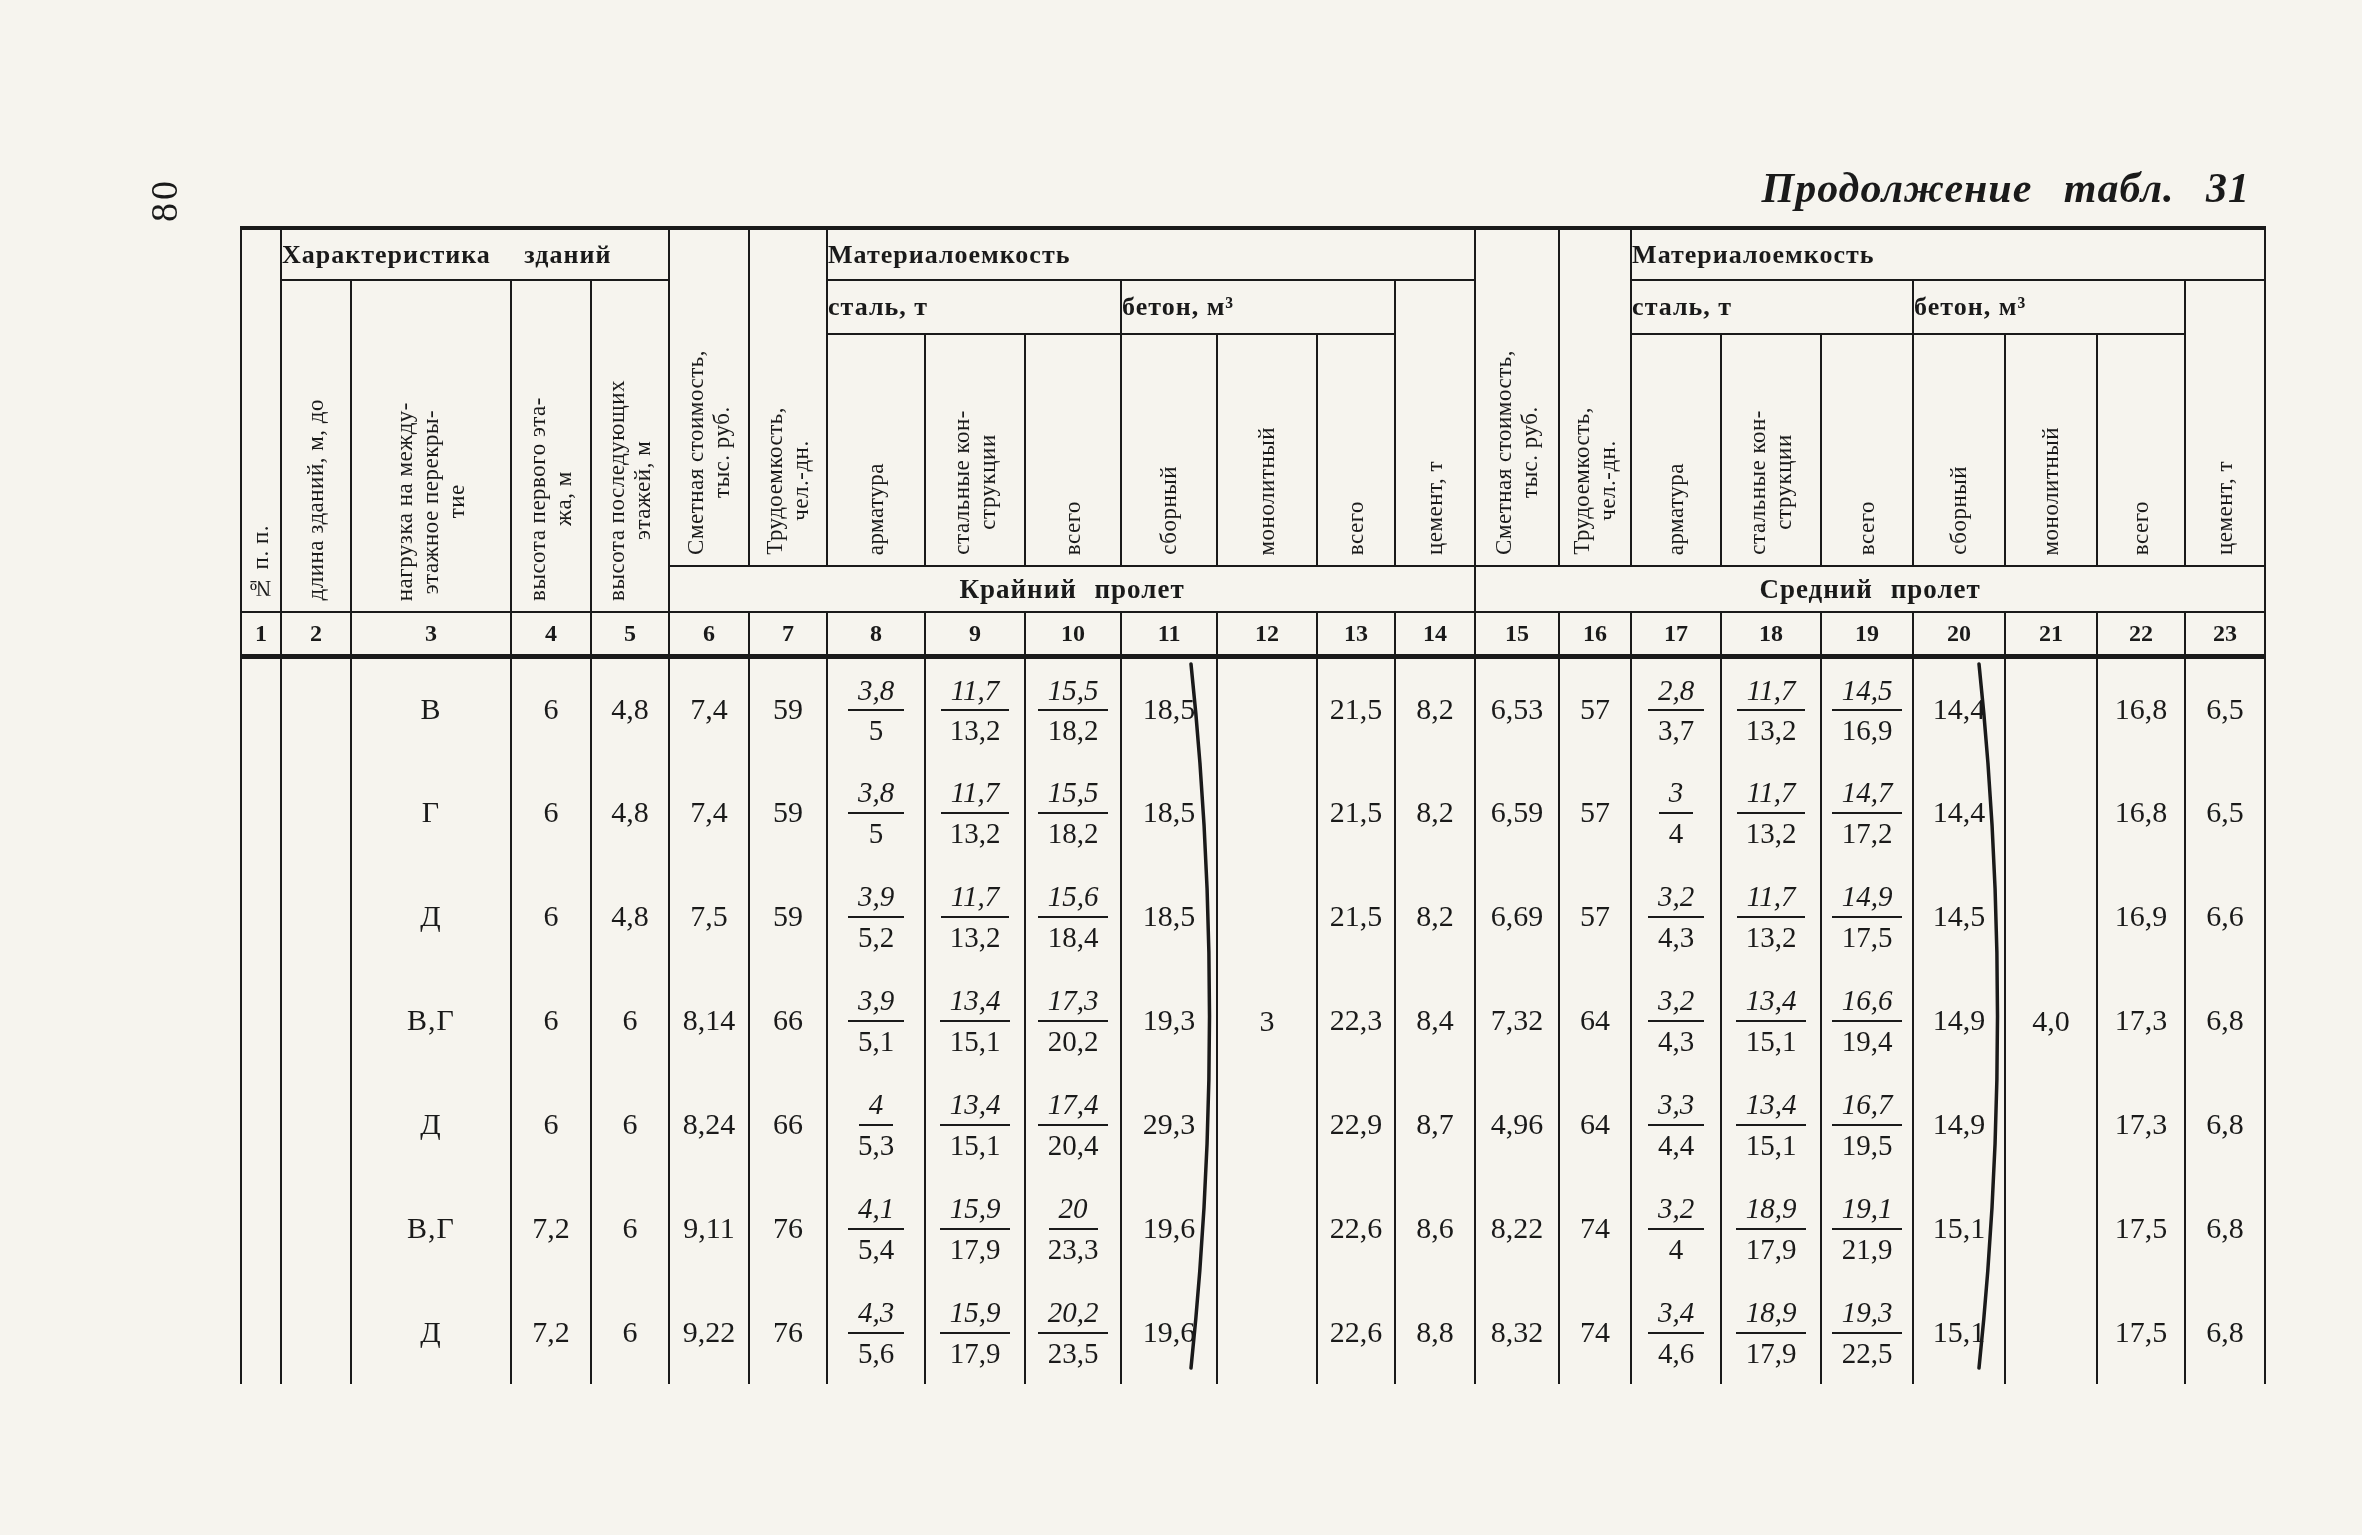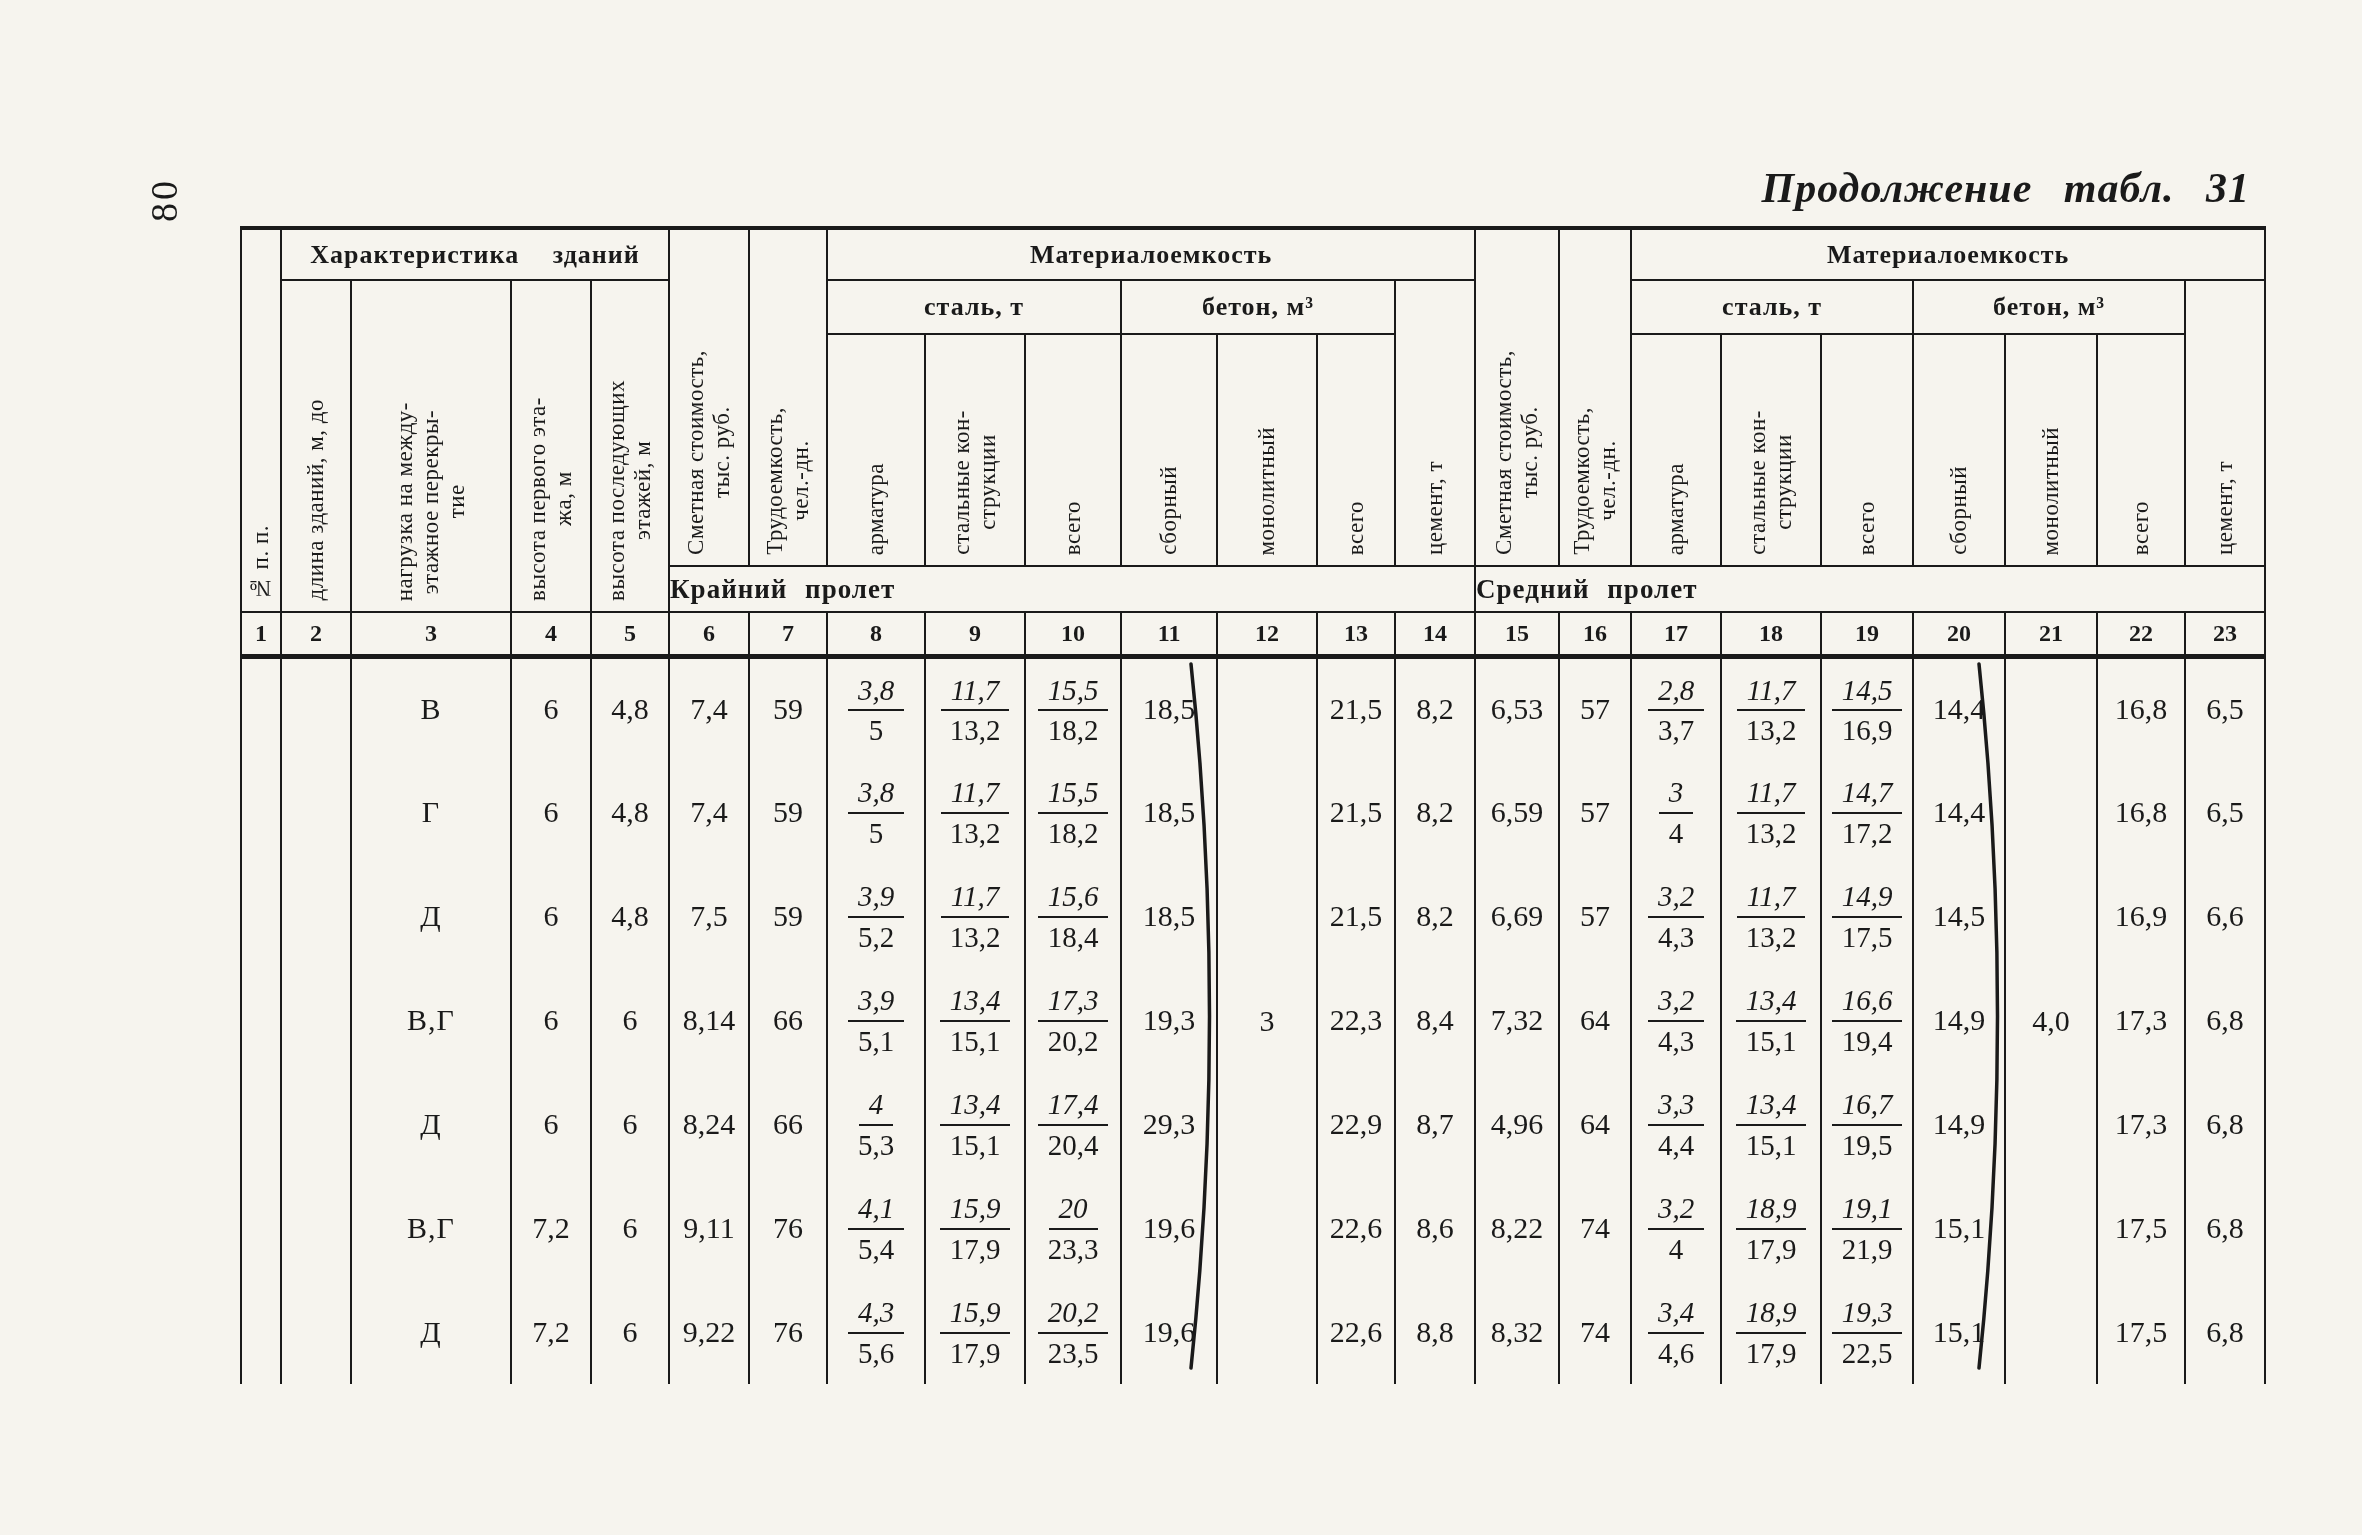--- a/index.html
+++ b/index.html
@@ -35,37 +35,37 @@
     border-right:2.5px solid #1a1a1a;
     padding:0;
   }
   tr.hr1 { height:52px; }
   tr.hr2 { height:54px; }
   tr.hr3 { height:232px; }
   tr.hr4 { height:46px; }
   tr.hr5 { height:44px; }
 
   .gcell {
-    font-weight:bold; font-size:26px; text-align:center; vertical-align:middle;
+    font-weight:bold; font-size:26px; text-align:left; vertical-align:middle;
     border-bottom:2.5px solid #1a1a1a; letter-spacing:1px;
   }
   .g-wide { word-spacing:26px; }
   .vcell {
     vertical-align:bottom; text-align:center; font-weight:normal;
     border-bottom:2.5px solid #1a1a1a;
   }
   .vtext {
     writing-mode:vertical-rl; transform:rotate(180deg);
     white-space:pre-line;
     display:inline-block;
     font-size:23px; line-height:1.14; letter-spacing:0.5px;
     padding:6px 0 12px 0;
   }
   .band {
-    font-weight:bold; font-size:27px; text-align:left; vertical-align:middle;
+    font-weight:bold; font-size:27px; text-align:center; vertical-align:middle;
     border-bottom:2.5px solid #1a1a1a; letter-spacing:1px; word-spacing:10px;
   }
   tr.hr5 th {
     font-weight:bold; font-size:24px; text-align:center; vertical-align:middle;
     border-bottom:5px solid #1a1a1a;
   }
 
   
   #main-table tbody tr { height:104px; }
   #main-table tbody td {

